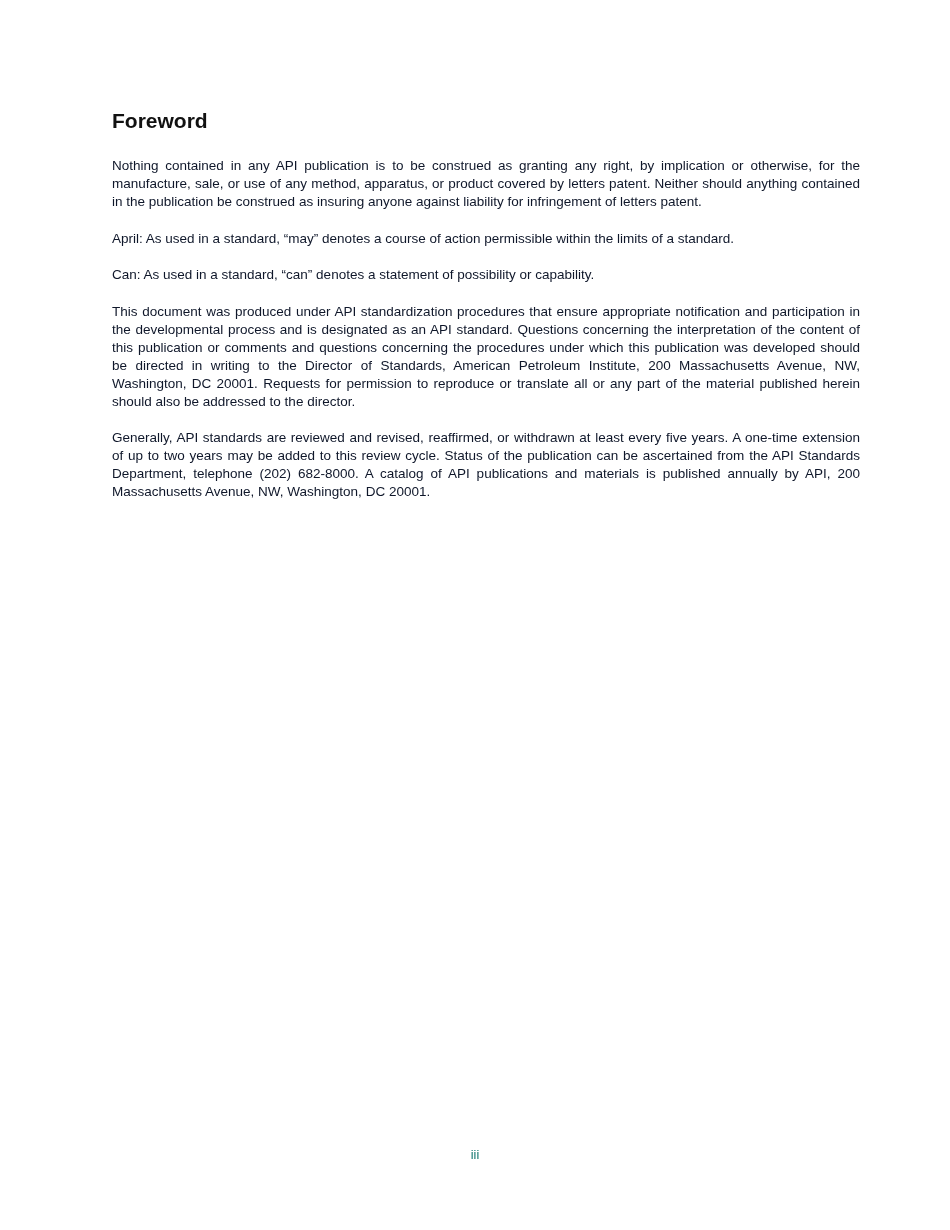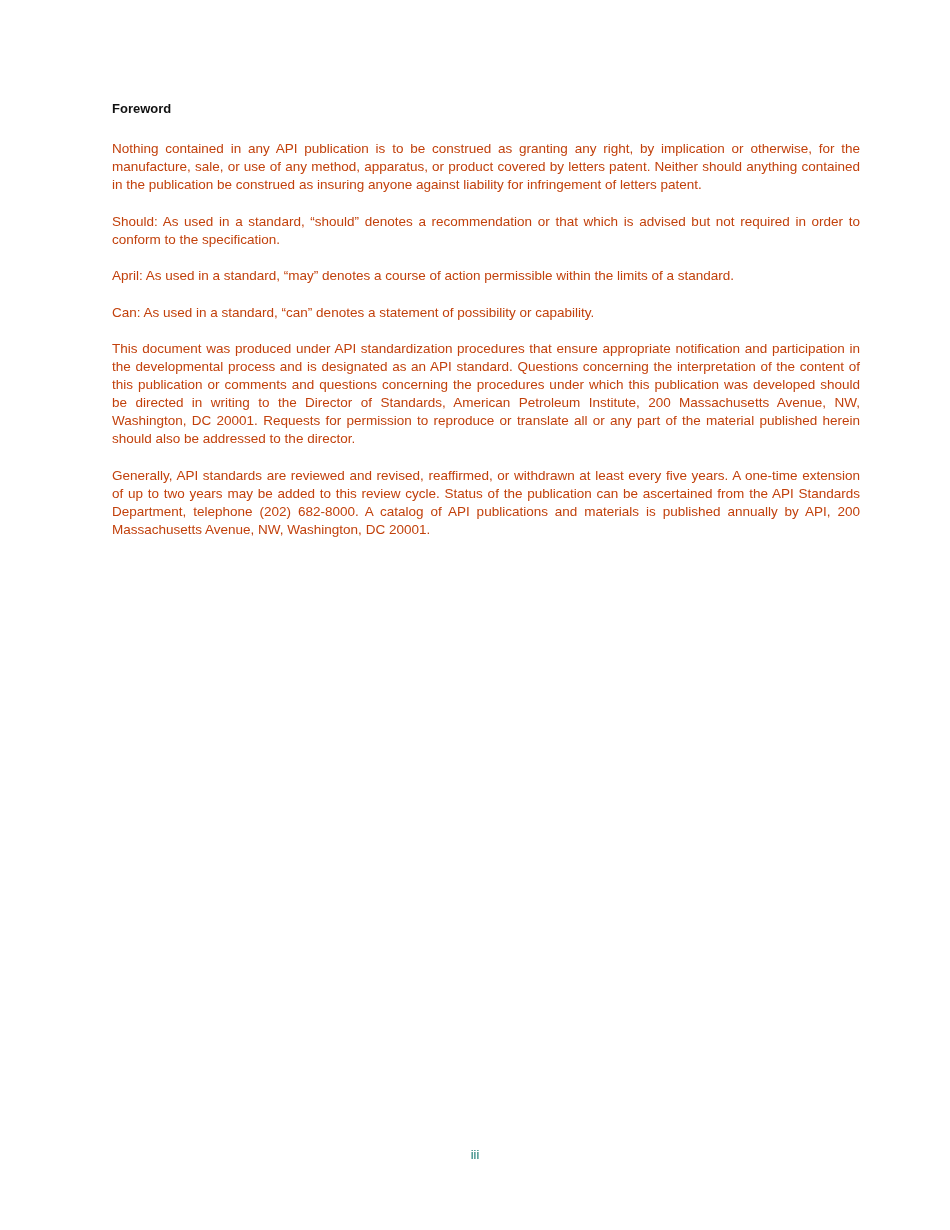--- a/index.html
+++ b/index.html
@@ -17,49 +17,48 @@
     overflow: hidden;
     box-sizing: border-box;
   }
   .content {
     position: absolute;
     top: 100px;
     left: 112px;
     width: 748px;
   }
   .heading {
-    font-size: 13px;
+    font-size: 21px;
     font-weight: bold;
-    margin: 1px 0 24px 0;
+    margin: 9px 0 24px 0;
     color: #111111;
   }
   .para {
     font-size: 13.5px;
     line-height: 18px;
     text-align: justify;
     margin: 0 0 18.5px 0;
-    color: #c2410c;
+    color: #0f172a;
   }
   .footer {
     position: absolute;
     top: 1148px;
     left: 0;
     width: 950px;
     text-align: center;
     font-size: 12.5px;
     color: #0f766e;
   }
 </style>
 </head>
 <body>
 
 <div class="page">
   <div class="content">
     <h1 class="heading">Foreword</h1>
     <p class="para">Nothing contained in any API publication is to be construed as granting any right, by implication or otherwise, for the manufacture, sale, or use of any method, apparatus, or product covered by letters patent. Neither should anything contained in the publication be construed as insuring anyone against liability for infringement of letters patent.</p>
-    <p class="para">Should: As used in a standard, “should” denotes a recommendation or that which is advised but not required in order to conform to the specification.</p>
     <p class="para">April: As used in a standard, “may” denotes a course of action permissible within the limits of a standard.</p>
     <p class="para">Can: As used in a standard, “can” denotes a statement of possibility or capability.</p>
     <p class="para">This document was produced under API standardization procedures that ensure appropriate notification and participation in the developmental process and is designated as an API standard. Questions concerning the interpretation of the content of this publication or comments and questions concerning the procedures under which this publication was developed should be directed in writing to the Director of Standards, American Petroleum Institute, 200 Massachusetts Avenue, NW, Washington, DC 20001. Requests for permission to reproduce or translate all or any part of the material published herein should also be addressed to the director.</p>
     <p class="para">Generally, API standards are reviewed and revised, reaffirmed, or withdrawn at least every five years. A one-time extension of up to two years may be added to this review cycle. Status of the publication can be ascertained from the API Standards Department, telephone (202) 682-8000. A catalog of API publications and materials is published annually by API, 200 Massachusetts Avenue, NW, Washington, DC 20001.</p>
   </div>
   <div class="footer">iii</div>
 </div>
 
 </body></html>

